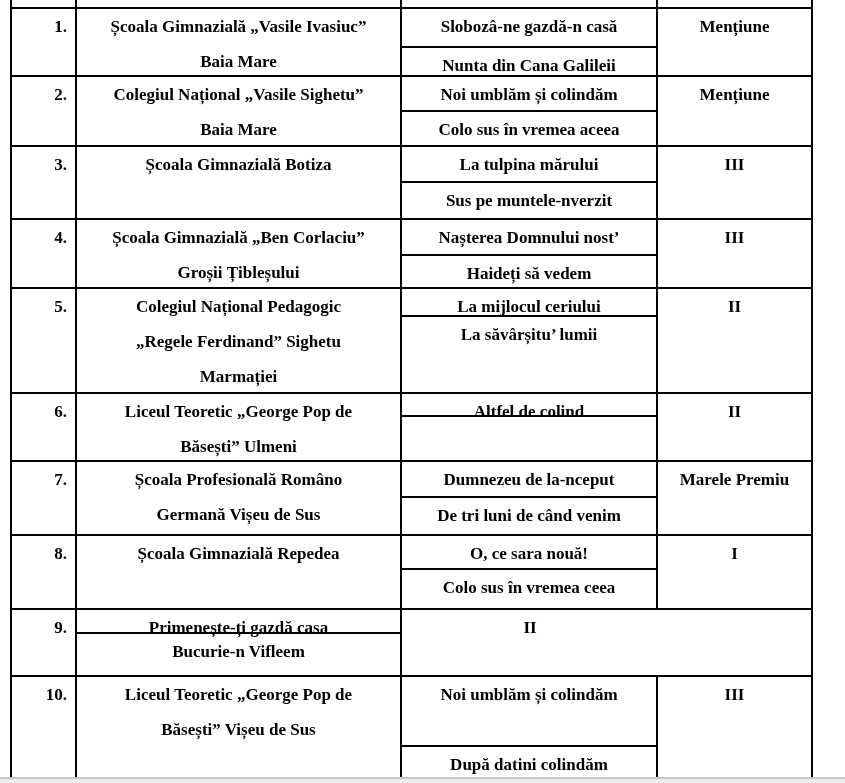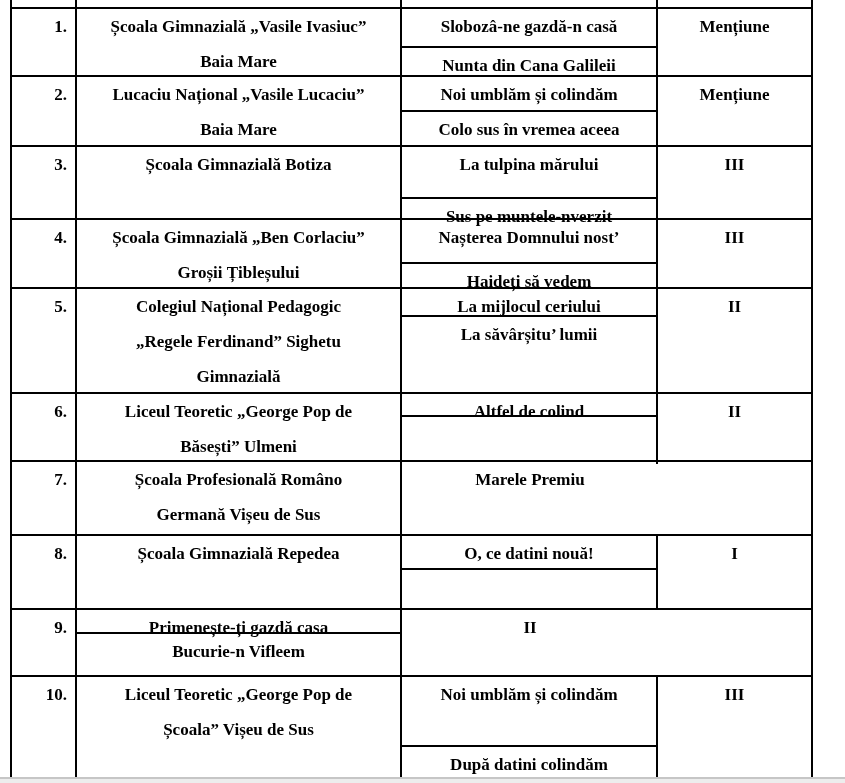--- a/index.html
+++ b/index.html
@@ -58,61 +58,61 @@
       <div class="cell c-song">
         <div class="sub1" style="height:39px">Slobozâ-ne gazdă-n casă</div>
         <div class="sub2">Nunta din Cana Galileii</div>
       </div>
       <div class="cell c-award">Mențiune</div>
     </div>
 
     <div class="row" style="height:70px">
       <div class="cell c-num">2.</div>
       <div class="cell c-school">
-        <div class="school-line">Lucaciu Național „Vasile Lucaciu”</div>
+        <div class="school-line">Colegiul Național „Vasile Sighetu”</div>
         <div class="school-line">Baia Mare</div>
       </div>
       <div class="cell c-song">
         <div class="sub1" style="height:35px">Noi umblăm și colindăm</div>
         <div class="sub2">Colo sus în vremea aceea</div>
       </div>
       <div class="cell c-award">Mențiune</div>
     </div>
 
     <div class="row" style="height:73px">
       <div class="cell c-num">3.</div>
       <div class="cell c-school">
         <div class="school-line">Școala Gimnazială Botiza</div>
       </div>
       <div class="cell c-song">
-        <div class="sub1" style="height:52px">La tulpina mărului</div>
+        <div class="sub1" style="height:36px">La tulpina mărului</div>
         <div class="sub2">Sus pe muntele-nverzit</div>
       </div>
       <div class="cell c-award">III</div>
     </div>
 
     <div class="row" style="height:69px">
       <div class="cell c-num">4.</div>
       <div class="cell c-school">
         <div class="school-line">Școala Gimnazială „Ben Corlaciu”</div>
         <div class="school-line">Groșii Țibleșului</div>
       </div>
       <div class="cell c-song">
-        <div class="sub1" style="height:44px">Nașterea Domnului nost’</div>
+        <div class="sub1" style="height:36px">Nașterea Domnului nost’</div>
         <div class="sub2">Haideți să vedem</div>
       </div>
       <div class="cell c-award">III</div>
     </div>
 
     <div class="row" style="height:105px">
       <div class="cell c-num">5.</div>
       <div class="cell c-school">
         <div class="school-line">Colegiul Național Pedagogic</div>
         <div class="school-line">„Regele Ferdinand” Sighetu</div>
-        <div class="school-line">Gimnazială</div>
+        <div class="school-line">Marmației</div>
       </div>
       <div class="cell c-song">
         <div class="sub1" style="height:28px">La mijlocul ceriului</div>
         <div class="sub2">La săvârșitu’ lumii</div>
       </div>
       <div class="cell c-award">II</div>
     </div>
 
     <div class="row" style="height:68px">
       <div class="cell c-num">6.</div>
@@ -125,48 +125,53 @@
       </div>
       <div class="cell c-award">II</div>
     </div>
 
     <div class="row" style="height:74px">
       <div class="cell c-num">7.</div>
       <div class="cell c-school">
         <div class="school-line">Școala Profesională Româno</div>
         <div class="school-line">Germană Vișeu de Sus</div>
       </div>
+      <div class="cell c-song">
+        <div class="sub1" style="height:36px">Dumnezeu de la-nceput</div>
+        <div class="sub2">De tri luni de când venim</div>
+      </div>
       <div class="cell c-award">Marele Premiu</div>
     </div>
 
     <div class="row" style="height:74px">
       <div class="cell c-num">8.</div>
       <div class="cell c-school">
         <div class="school-line">Școala Gimnazială Repedea</div>
       </div>
       <div class="cell c-song">
-        <div class="sub1" style="height:34px">O, ce datini nouă!</div>
+        <div class="sub1" style="height:34px">O, ce sara nouă!</div>
+        <div class="sub2">Colo sus în vremea ceea</div>
       </div>
       <div class="cell c-award">I</div>
     </div>
 
     <div class="row" style="height:67px">
       <div class="cell c-num">9.</div>
       <div class="cell c-song">
         <div class="sub1" style="height:24px">Primenește-ți gazdă casa</div>
         <div class="sub2">Bucurie-n Vifleem</div>
       </div>
       <div class="cell c-award">II</div>
     </div>
 
     <div class="row last" style="height:120px">
       <div class="cell c-num">10.</div>
       <div class="cell c-school">
         <div class="school-line">Liceul Teoretic „George Pop de</div>
-        <div class="school-line">Școala” Vișeu de Sus</div>
+        <div class="school-line">Băsești” Vișeu de Sus</div>
       </div>
       <div class="cell c-song">
         <div class="sub1" style="height:70px">Noi umblăm și colindăm</div>
         <div class="sub2">După datini colindăm</div>
       </div>
       <div class="cell c-award">III</div>
     </div>
 
   </div>
 

